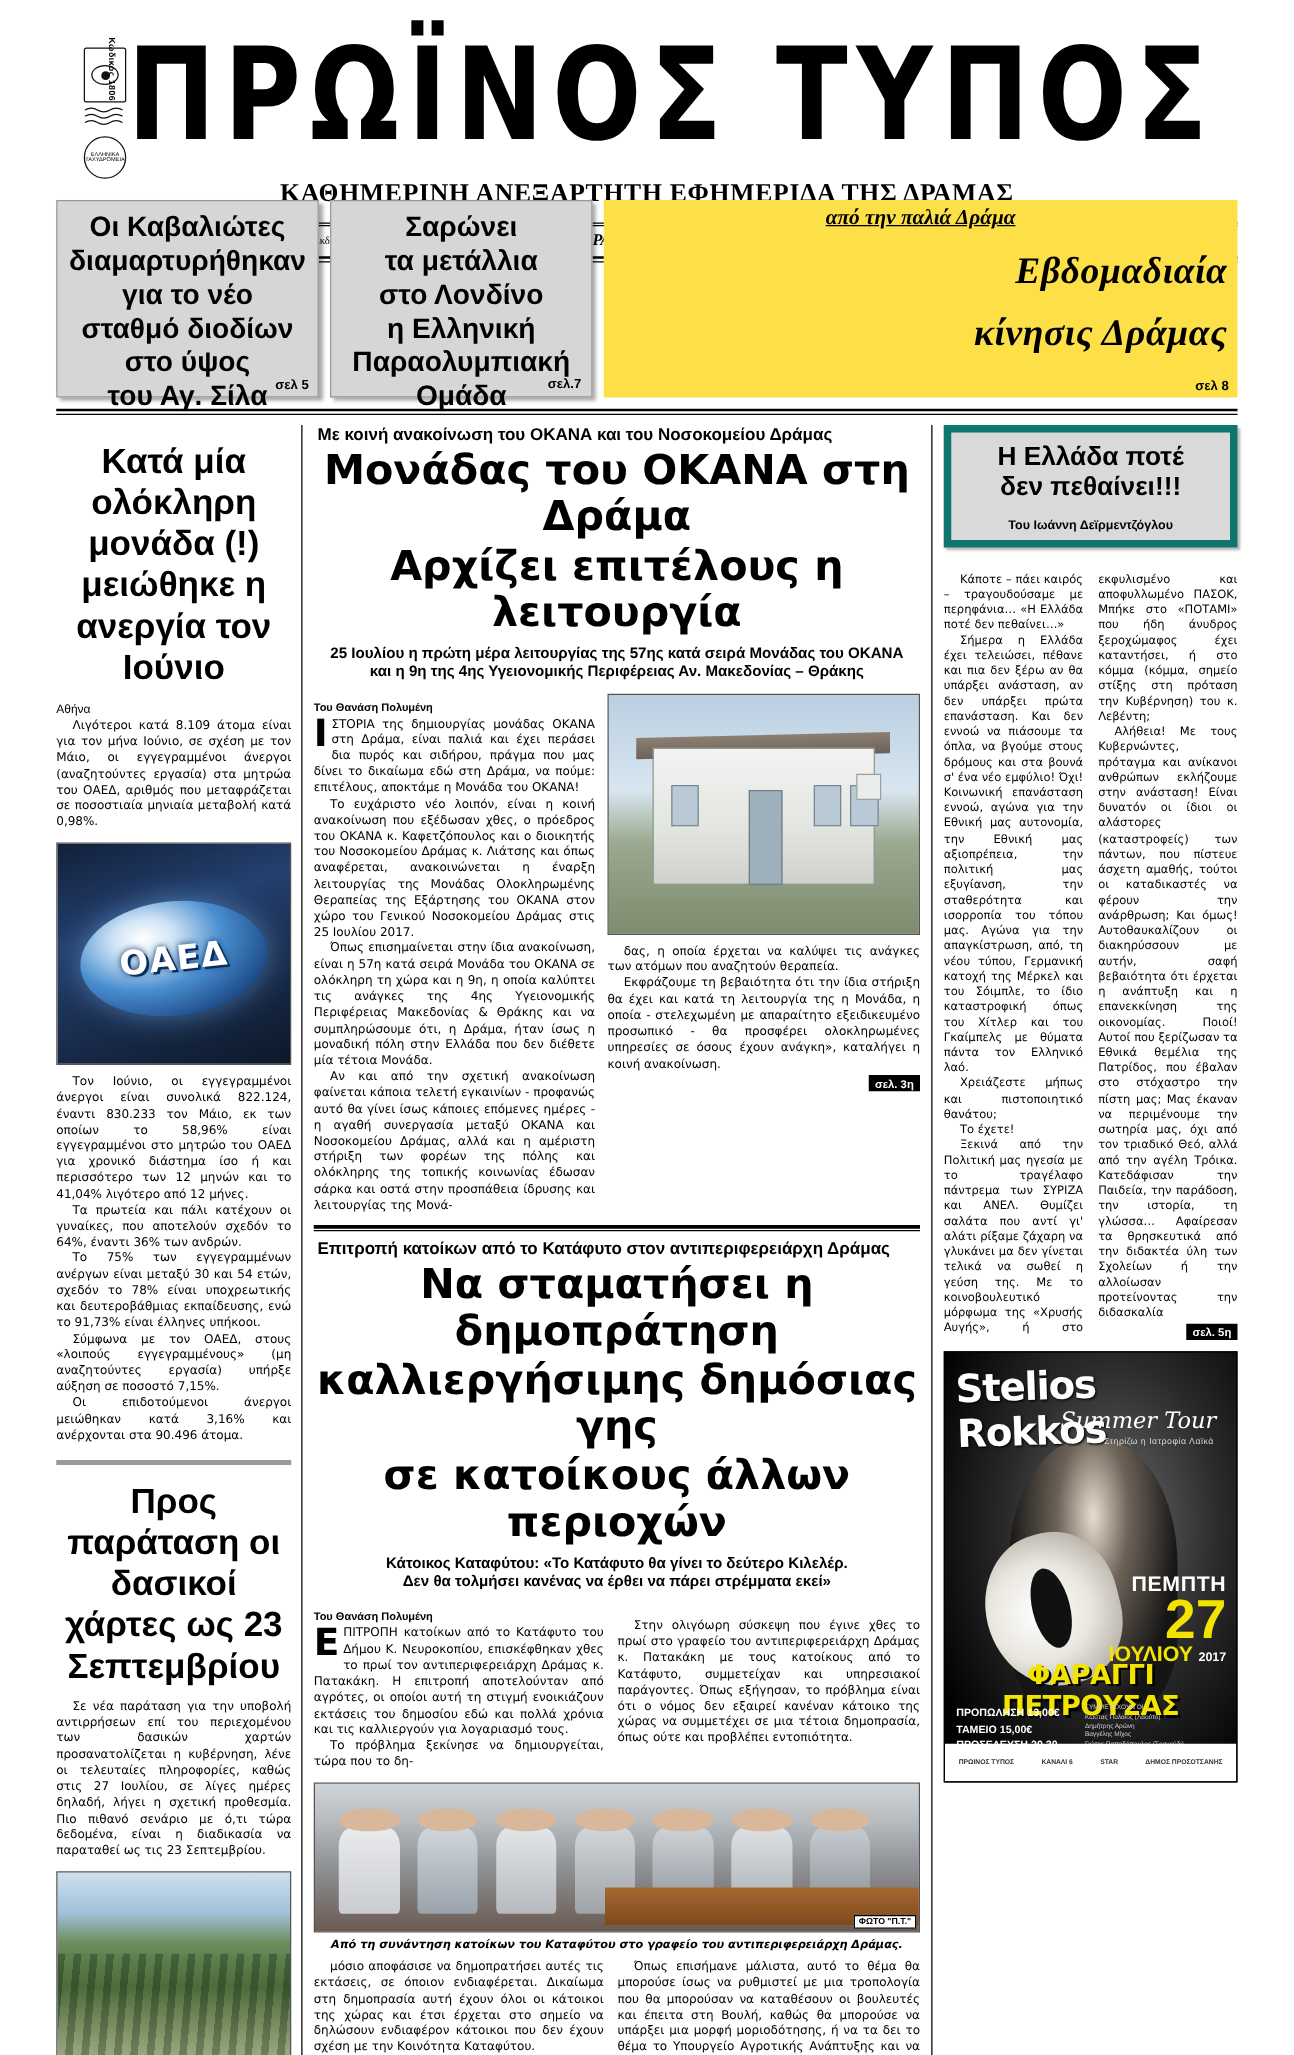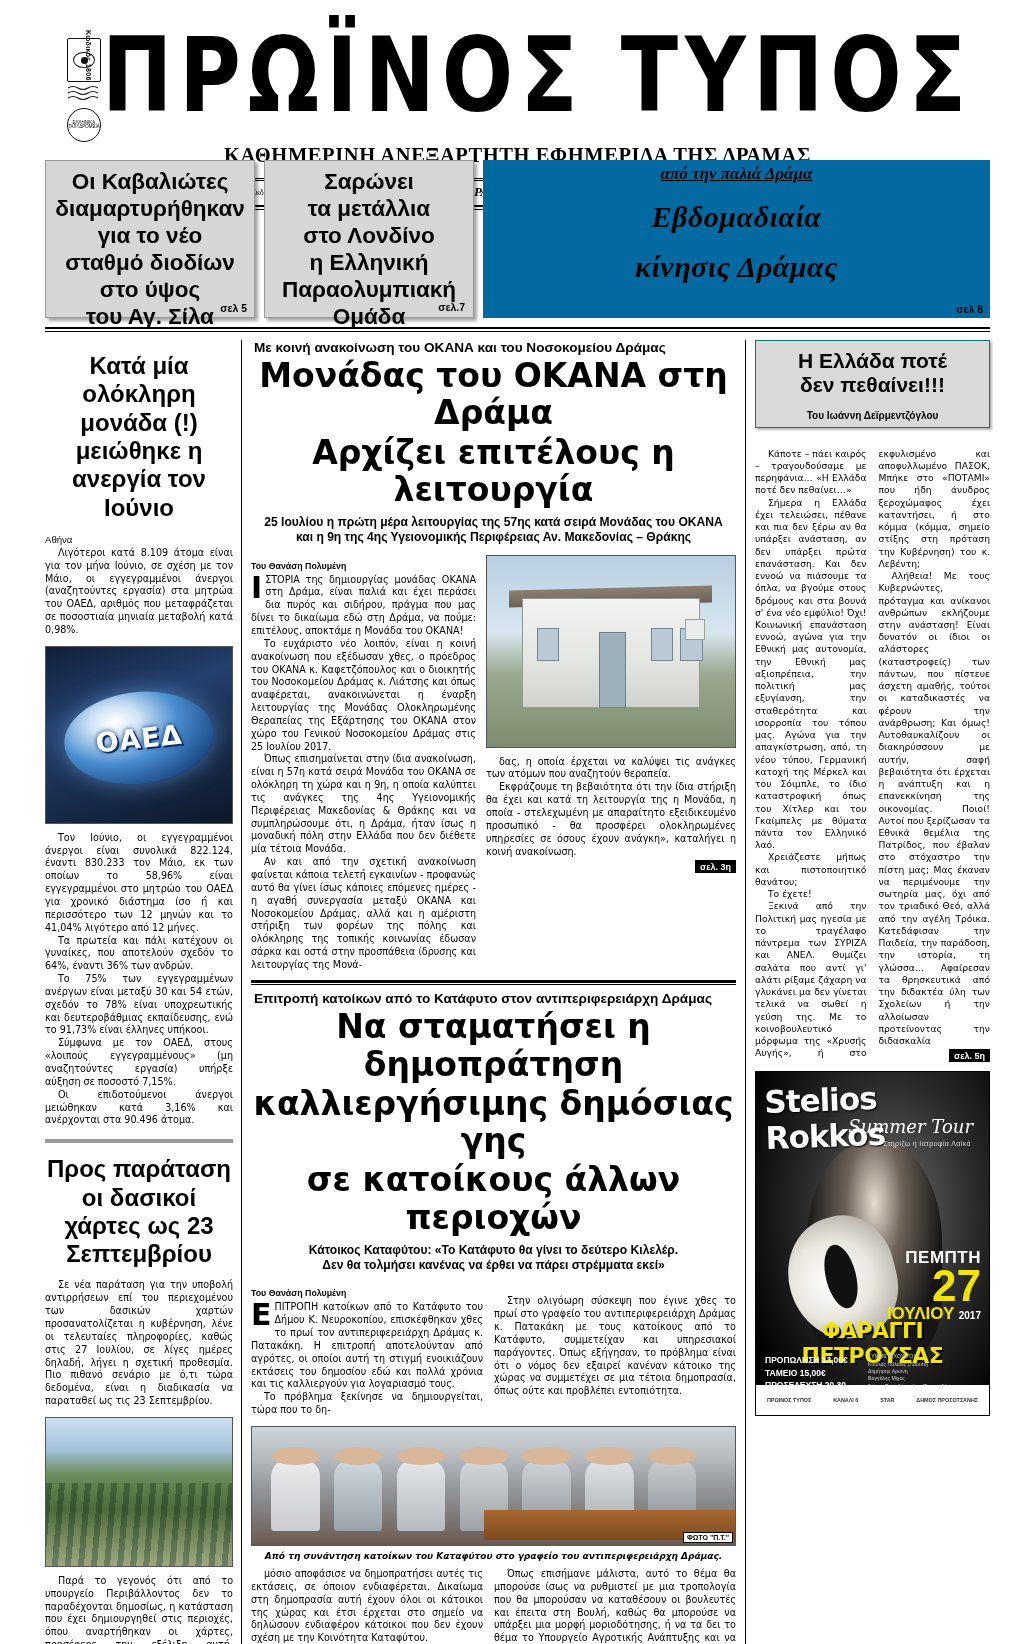--- a/index.html
+++ b/index.html
@@ -73,50 +73,50 @@
   .teaser {
     background:#d6d6d6; border:1px solid #999;
     box-shadow:3px 3px 3px rgba(0,0,0,0.35);
     padding:7px 8px 4px; position:relative;
     text-align:center;
     font-weight:bold;
   }
   .teaser.t1 { width:186px; }
   .teaser.t2 { width:210px; }
   .teaser.t3 { width:210px; }
-  .teaser.t4 { width:auto; flex:1; background:#0369a1; border:none; box-shadow:none; padding-top:2px;}
+  .teaser.t4 { width:auto; flex:1; background:#fde047; border:none; box-shadow:none; padding-top:2px;}
   .t-kicker { font-size:16.5px; margin-bottom:11px; }
   .t-head { font-size:30px; line-height:1.18; }
   .t-head.small { font-size:22.5px; line-height:1.2; font-weight:bold;}
   .t-byline { font-size:9.5px; margin-top:13px; }
   .t-page {
     position:absolute; right:7px; bottom:3px; font-size:10.5px; font-weight:bold;
   }
   .t3 .t-page{ right:8px; bottom:4px;}
   .old-drama {
     font-family:"Liberation Serif", serif; font-style:italic; font-weight:bold;
     font-size:17px; text-decoration:underline; text-align:center; margin-top:2px;
   }
   .ebdom {
     font-family:"Liberation Serif", serif; font-style:italic;
-    font-size:30px; text-align:center; margin-top:16px; letter-spacing:0.5px;
+    font-size:30px; text-align:right; margin-top:16px; letter-spacing:0.5px;
   }
   .ebdom2 { }
 
   .sep-heavy { border-top:2.6px solid #000; margin-top:9px;}
   .sep-thin { border-top:1px solid #000; margin-top:2px;}
 
   
   .body-grid { display:flex; gap:0px; margin-top:8px; }
   .col-left { width:196px; padding-right:8px; }
   .col-mid  { width:505px; padding:0 9px; border-left:1.5px solid #000; border-right:1.5px solid #000;}
   .col-right{ width:var(--rw); flex:1; padding-left:9px; }
 
   h2.lead-head {
-    font-size:24px; font-weight:bold; text-align:center; line-height:1.18;
+    font-size:28px; font-weight:bold; text-align:center; line-height:1.18;
     margin:12px 0 0 0;
   }
   .src { font-size:9.6px; margin:12px 0 2px 0; }
   p.body-txt {
     font-size:9.6px; line-height:1.34; text-align:justify;
     margin:0 0 0 0; text-indent:13px;
     font-family:"DejaVu Sans", sans-serif;
   }
   p.body-txt.noind { text-indent:0; }
 
@@ -201,21 +201,21 @@
   }
   .pagebadge{
     display:inline-block; background:#000; color:#fff; font-size:9px; font-weight:bold;
     padding:1.5px 5px; float:right; margin-top:2px;
   }
   .midrule{ border-top:3px solid #000; margin:8px 0 0;}
   .midrule-thin{ border-top:1px solid #000; margin:1.5px 0 0;}
 
   
   .rbox{
-    background:#d9d9d9;border:1px solid #0f766e;padding:8px 6px 6px;text-align:center;
+    background:#d9d9d9;border:6px solid #0f766e;padding:8px 6px 6px;text-align:center;
     box-shadow:2px 2px 2px rgba(0,0,0,0.3);
   }
   .rbox h3{font-size:21px;font-weight:bold;line-height:1.16;margin:0;}
   .rbox .rby{font-size:10px;font-weight:bold;margin-top:12px;}
   .rtext{font-size:9.2px;line-height:1.33;text-align:justify;text-indent:13px;margin:0;
     font-family:"DejaVu Sans", sans-serif;}
 
   
   .poster{
     margin-top:9px;background:#0b0b0b;color:#fff;position:relative;height:345px;overflow:hidden;

